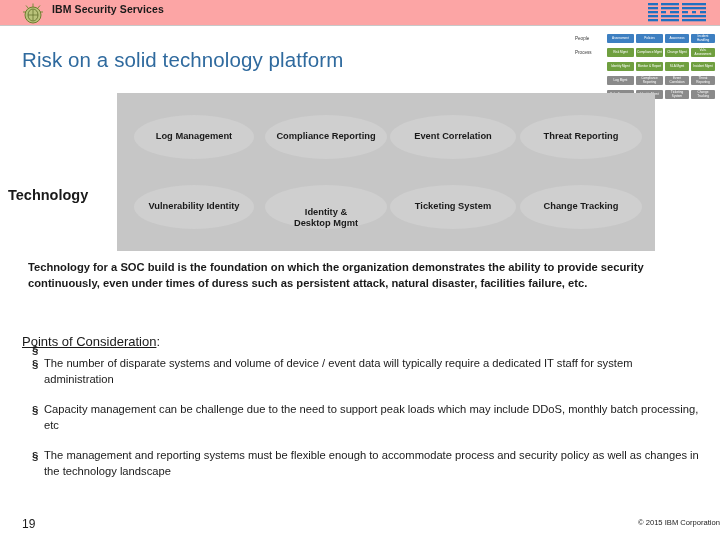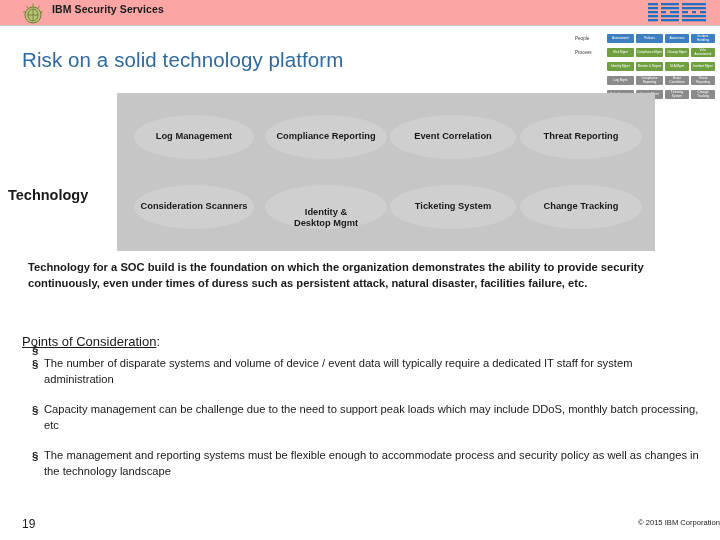--- a/index.html
+++ b/index.html
@@ -253,21 +253,21 @@
     <div class="oval" style="left: 265px; top: 115px; width: 122px; height: 44px;">
       <span style="white-space: pre-line;">Compliance Reporting</span>
     </div>
     <div class="oval" style="left: 390px; top: 115px; width: 126px; height: 44px;">
       <span style="white-space: pre-line;">Event Correlation</span>
     </div>
     <div class="oval" style="left: 520px; top: 115px; width: 122px; height: 44px;">
       <span style="white-space: pre-line;">Threat Reporting</span>
     </div>
     <div class="oval" style="left: 134px; top: 185px; width: 120px; height: 44px;">
-      <span style="white-space: pre-line;">Consideration Scanners</span>
+      <span style="white-space: pre-line;">Vulnerability Identity</span>
     </div>
     <div class="oval" style="left: 265px; top: 185px; width: 122px; height: 44px;">
       <span style="white-space: pre-line; margin-top: 22px;">Identity &amp;
 Desktop Mgmt</span>
     </div>
     <div class="oval" style="left: 390px; top: 185px; width: 126px; height: 44px;">
       <span style="white-space: pre-line;">Ticketing System</span>
     </div>
     <div class="oval" style="left: 520px; top: 185px; width: 122px; height: 44px;">
       <span style="white-space: pre-line;">Change Tracking</span>

